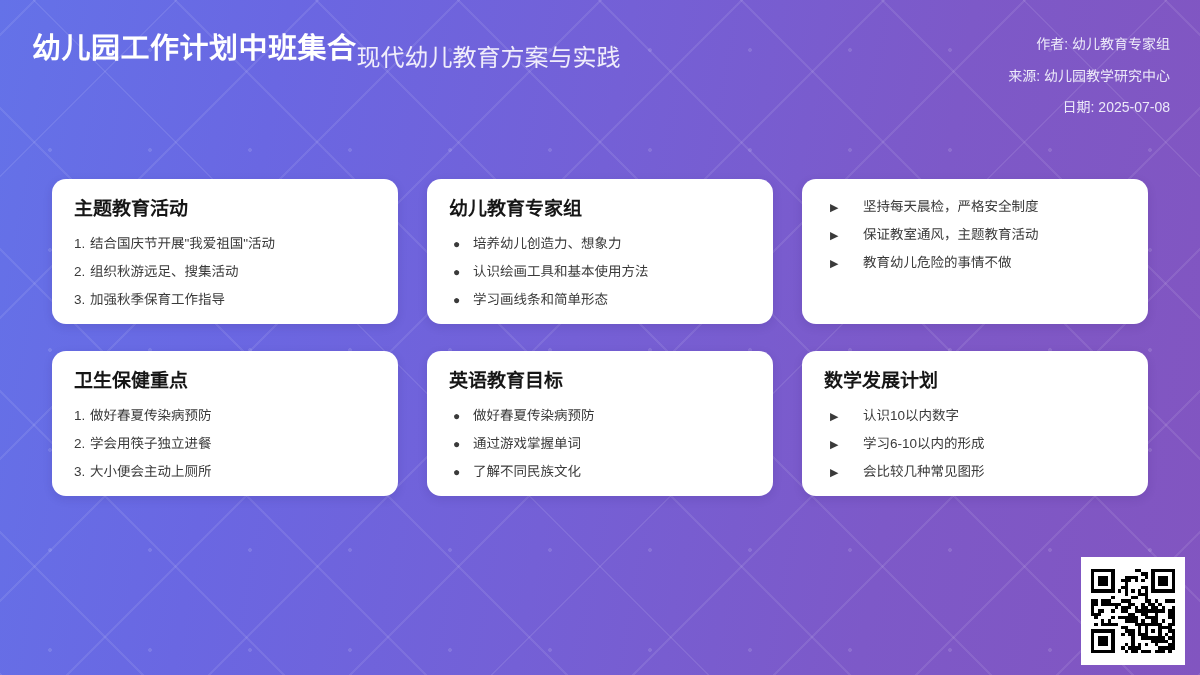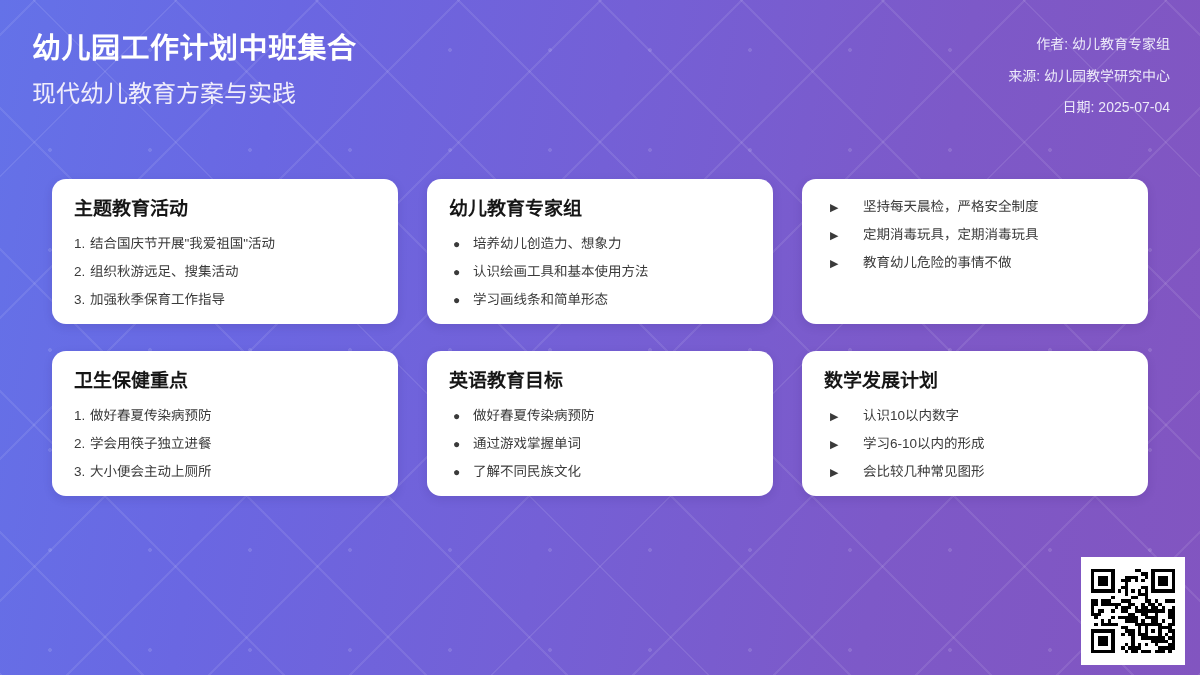--- a/index.html
+++ b/index.html
@@ -46,21 +46,21 @@
     position: absolute;
     left: 0; top: 0;
     width: 1200px;
     height: 140px;
     padding: 30px 30px 0 32px;
     display: flex;
     justify-content: space-between;
     align-items: flex-start;
   }
 
-  .header-left { display: flex; flex-direction: column; }
+  .header-left { display: flex; flex-direction: row; }
 
   .deck-title {
     font-size: 29px;
     font-weight: bold;
     color: #ffffff;
     letter-spacing: 0.5px;
     line-height: 1.25;
     white-space: nowrap;
   }
 
@@ -172,21 +172,21 @@
   <div class="pattern"></div>
 
   <div class="header">
     <div class="header-left">
       <div class="deck-title">幼儿园工作计划中班集合</div>
       <div class="deck-subtitle">现代幼儿教育方案与实践</div>
     </div>
     <div class="header-meta">
       <div class="meta-line">作者: 幼儿教育专家组</div>
       <div class="meta-line">来源: 幼儿园教学研究中心</div>
-      <div class="meta-line">日期: 2025-07-04</div>
+      <div class="meta-line">日期: 2025-07-08</div>
     </div>
   </div>
 
   <div class="grid" id="card-grid">
       <div class="card">
         <div class="card-title">主题教育活动</div>
         <ul class="card-list style-numbered">
           <li>
             <span class="marker">1.</span>
             <span class="item-text">结合国庆节开展"我爱祖国"活动</span>
@@ -219,21 +219,21 @@
         </ul>
       </div>
       <div class="card">
         <ul class="card-list style-triangle">
           <li>
             <span class="marker">▶</span>
             <span class="item-text">坚持每天晨检，严格安全制度</span>
           </li>
           <li>
             <span class="marker">▶</span>
-            <span class="item-text">定期消毒玩具，定期消毒玩具</span>
+            <span class="item-text">保证教室通风，主题教育活动</span>
           </li>
           <li>
             <span class="marker">▶</span>
             <span class="item-text">教育幼儿危险的事情不做</span>
           </li>
         </ul>
       </div>
       <div class="card">
         <div class="card-title">卫生保健重点</div>
         <ul class="card-list style-numbered">

